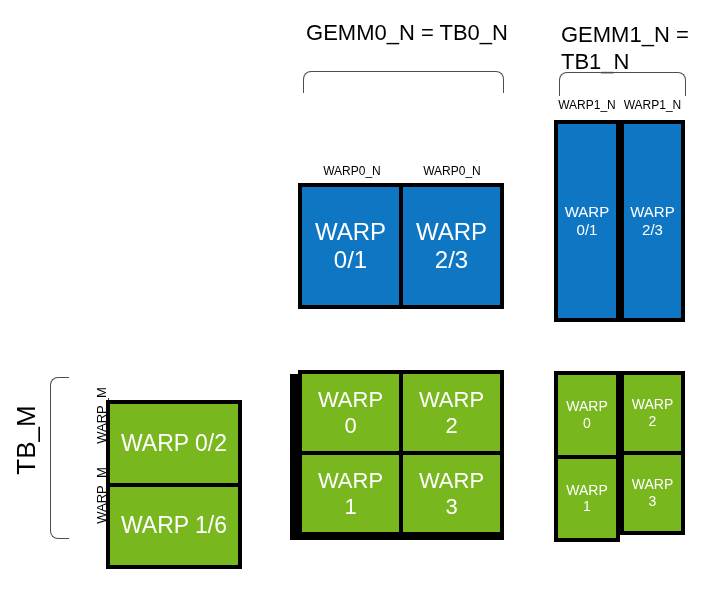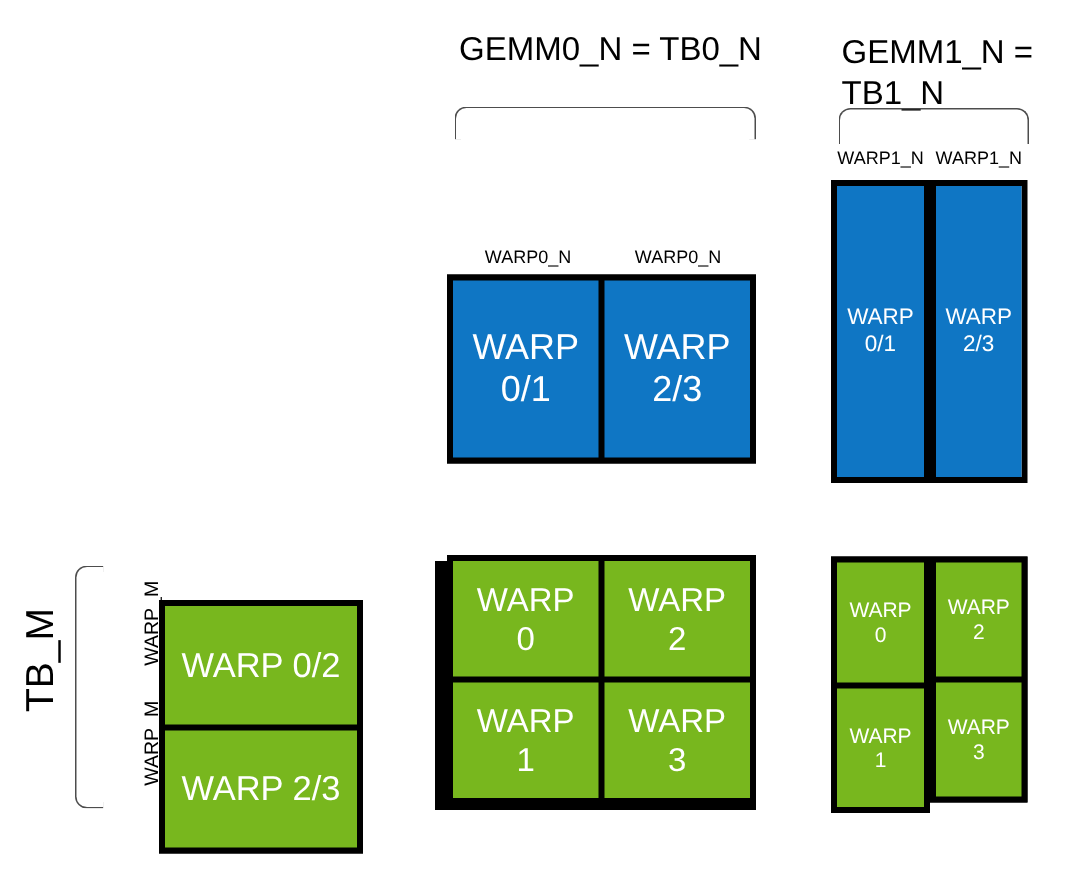--- a/index.html
+++ b/index.html
@@ -93,21 +93,21 @@
   <div class="abs bracket-left" style="left:50px; top:377px; width:18px; height:160px;"></div>
 
   <div class="abs small-label vrot" style="left:61px; top:408px; width:80px; font-size:13px;">WARP_M</div>
   <div class="abs small-label vrot" style="left:61px; top:488px; width:80px; font-size:13px;">WARP_M</div>
 
   <div class="abs box rows2" style="left:106px; top:372px; width:136px; height:169px;margin-top:28px;">
     <div class="cell green fs23">
       <span>WARP 0/2</span>
     </div>
     <div class="cell green fs23">
-      <span>WARP 2/3</span>
+      <span>WARP 1/6</span>
     </div>
   </div>
 
   <div class="abs backing" style="left:290px; top:374px; width:214px; height:166px;"></div>
   <div class="abs box cols2 rows2" style="left:298px; top:370px; width:206px; height:166px;">
     <div class="cell green fs22">
       <span>WARP</span>
       <span>0</span>
     </div>
     <div class="cell green fs22">

